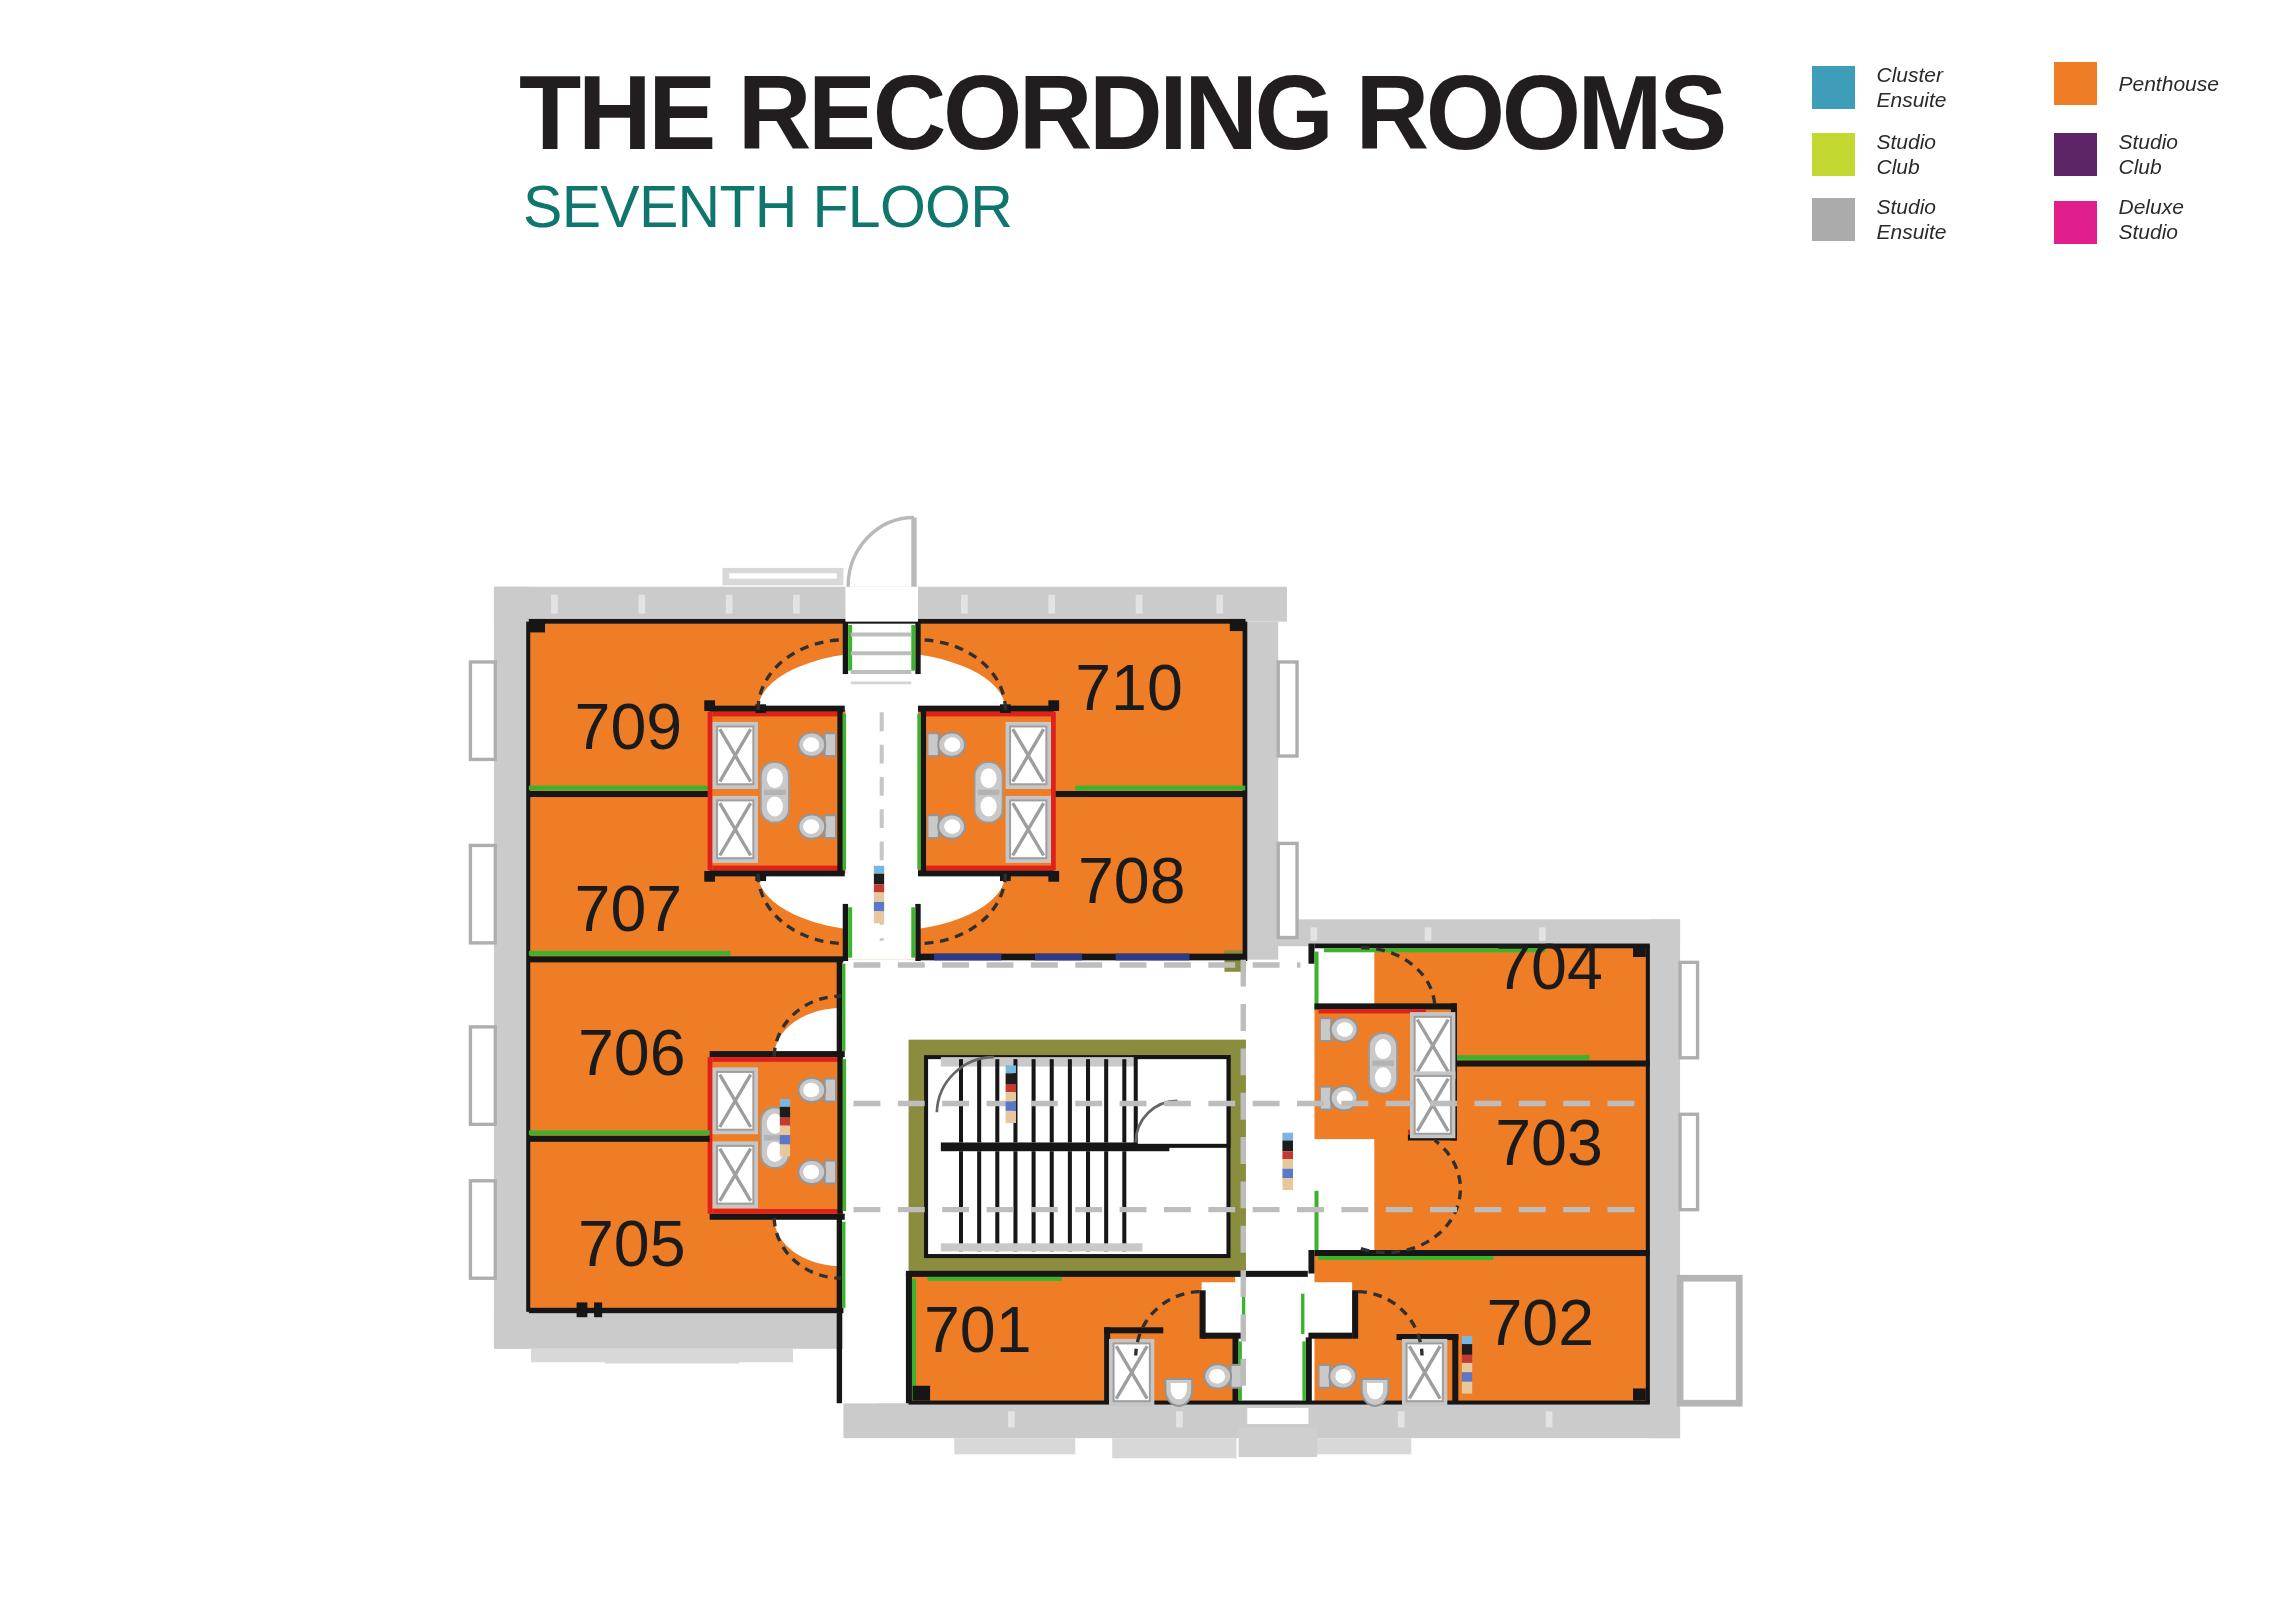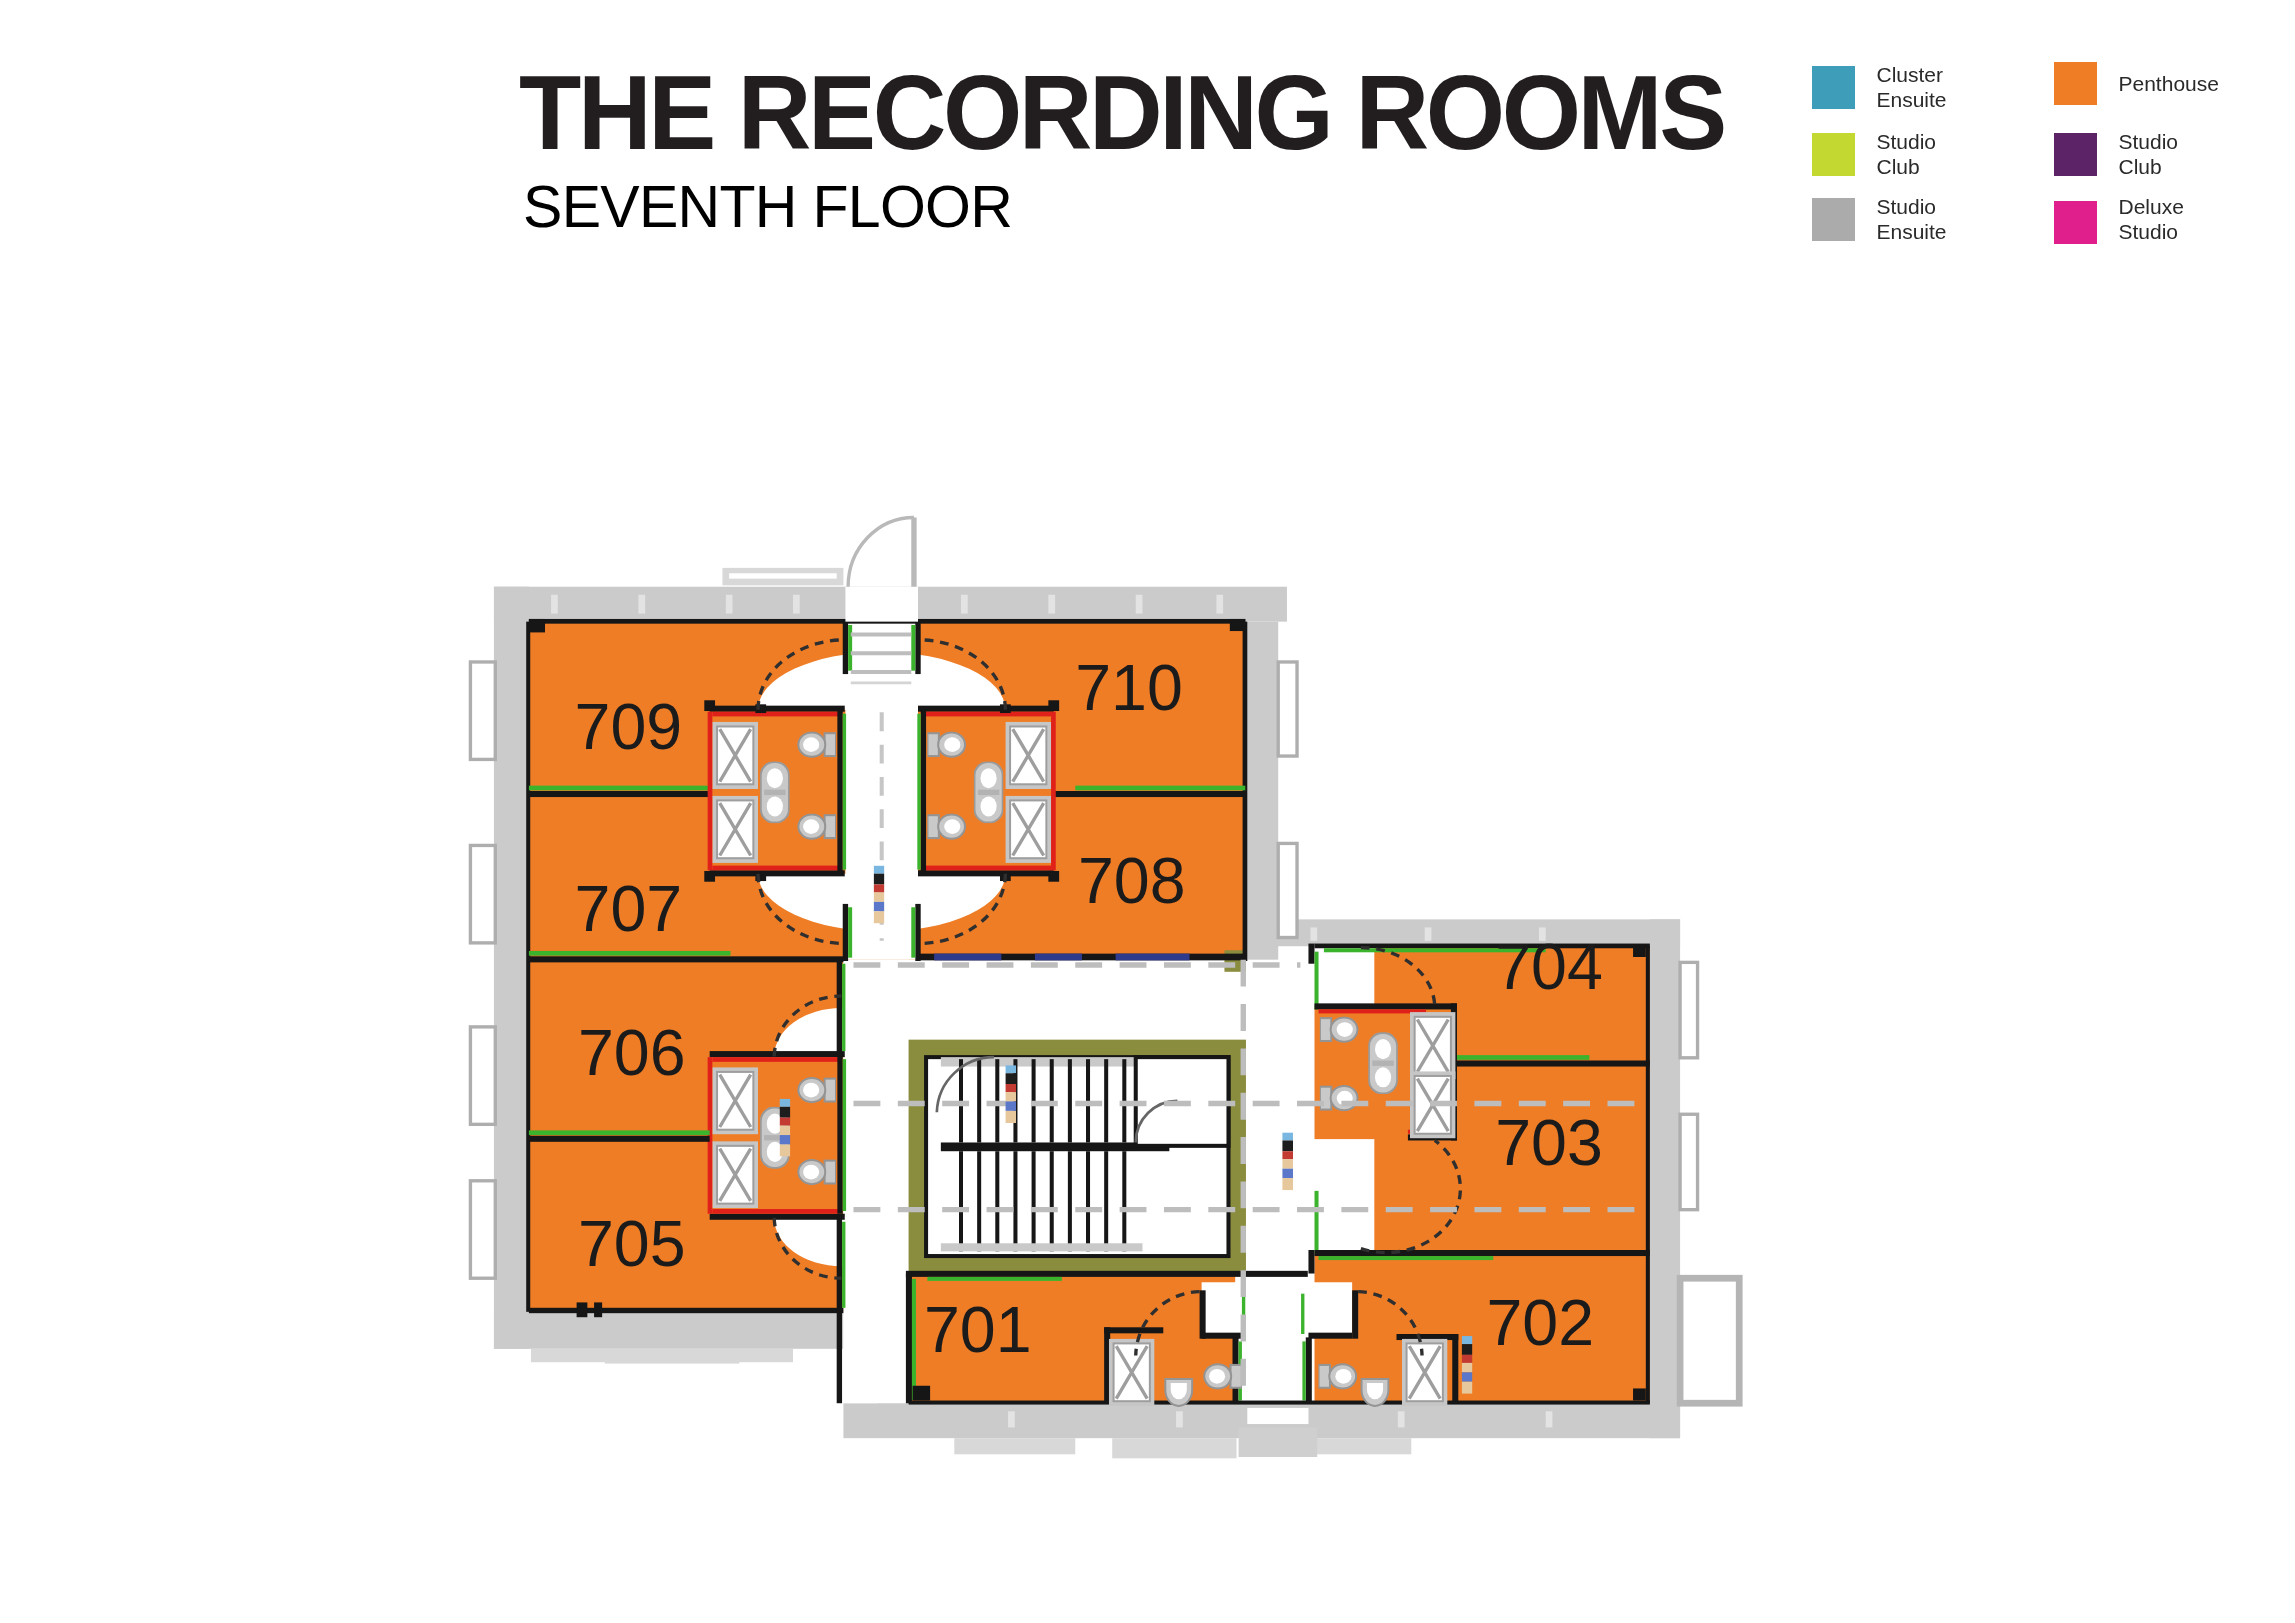--- a/index.html
+++ b/index.html
@@ -1,22 +1,22 @@
 <!DOCTYPE html>
 <html style="font-size:10.8px"><head>
 <meta charset="utf-8">
 <style>
   html,body{margin:0;padding:0;background:#ffffff;}
   body{width:2295px;height:1623px;position:relative;font-family:"Liberation Sans",sans-serif;overflow:hidden;}
   .page-title{position:absolute;left:519px;top:52px;font-size:102px;font-weight:700;letter-spacing:-3.4px;color:#221e1f;white-space:nowrap;transform:scaleY(1.04);transform-origin:left top;}
-  .page-subtitle{position:absolute;left:523px;top:173px;font-size:59px;font-weight:400;letter-spacing:-0.7px;color:#000000;white-space:nowrap;text-align:right;}
+  .page-subtitle{position:absolute;left:523px;top:173px;font-size:59px;font-weight:400;letter-spacing:-0.7px;color:#0f766e;white-space:nowrap;text-align:right;}
   .legend{position:absolute;left:0;top:0;}
   .legend-item{position:absolute;display:flex;align-items:center;}
   .legend-swatch{width:43px;height:43px;flex:0 0 43px;}
-  .legend-label{margin-left:21.5px;font-size:21px;line-height:25px;color:#2a2a2a;}
+  .legend-label{margin-left:21.5px;font-size:21px;line-height:25px;color:#2a2a2a;font-style:italic;}
   
   .li-0{left:1812px;top:62px;}  .li-1{left:1812px;top:129px;} .li-2{left:1812px;top:194px;}
   .li-3{left:2054px;top:62px;text-align:center;}  .li-4{left:2054px;top:129px;} .li-5{left:2054px;top:194px;align-items:flex-end;}
   svg{position:absolute;left:0;top:0;}
   svg text.room-num{font-family:"Liberation Sans",sans-serif;font-size:96px;fill:#1b1b1b;text-anchor:middle;}
   .wallG{fill:#cbcbcb;} .wallG2{fill:#d8d8d8;} .orange{fill:#EF7D26;} .white{fill:#ffffff;}
   .blk{fill:#161616;} .grn{fill:#3cb32c;} .red{fill:#e0211a;} .navy{fill:#2e3a8c;} .olive{fill:#8a8c3e;}
   .arc{fill:none;stroke:#2f2f2f;stroke-width:5;stroke-dasharray:13 10;}
   .arcSolid{fill:none;stroke:#666;stroke-width:4;}
   .ref{stroke:#bdbdbd;stroke-width:8;stroke-dasharray:40 26;fill:none;}

